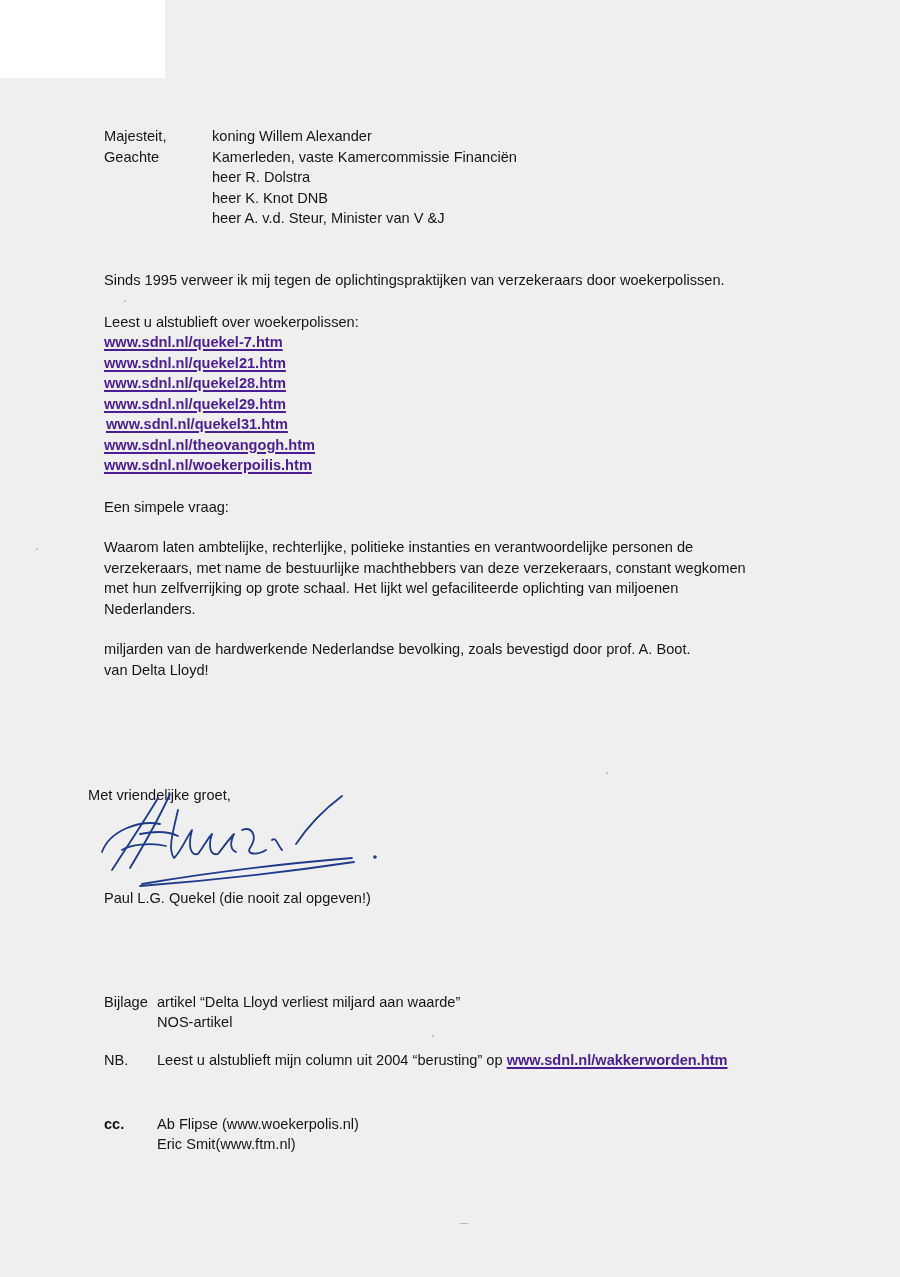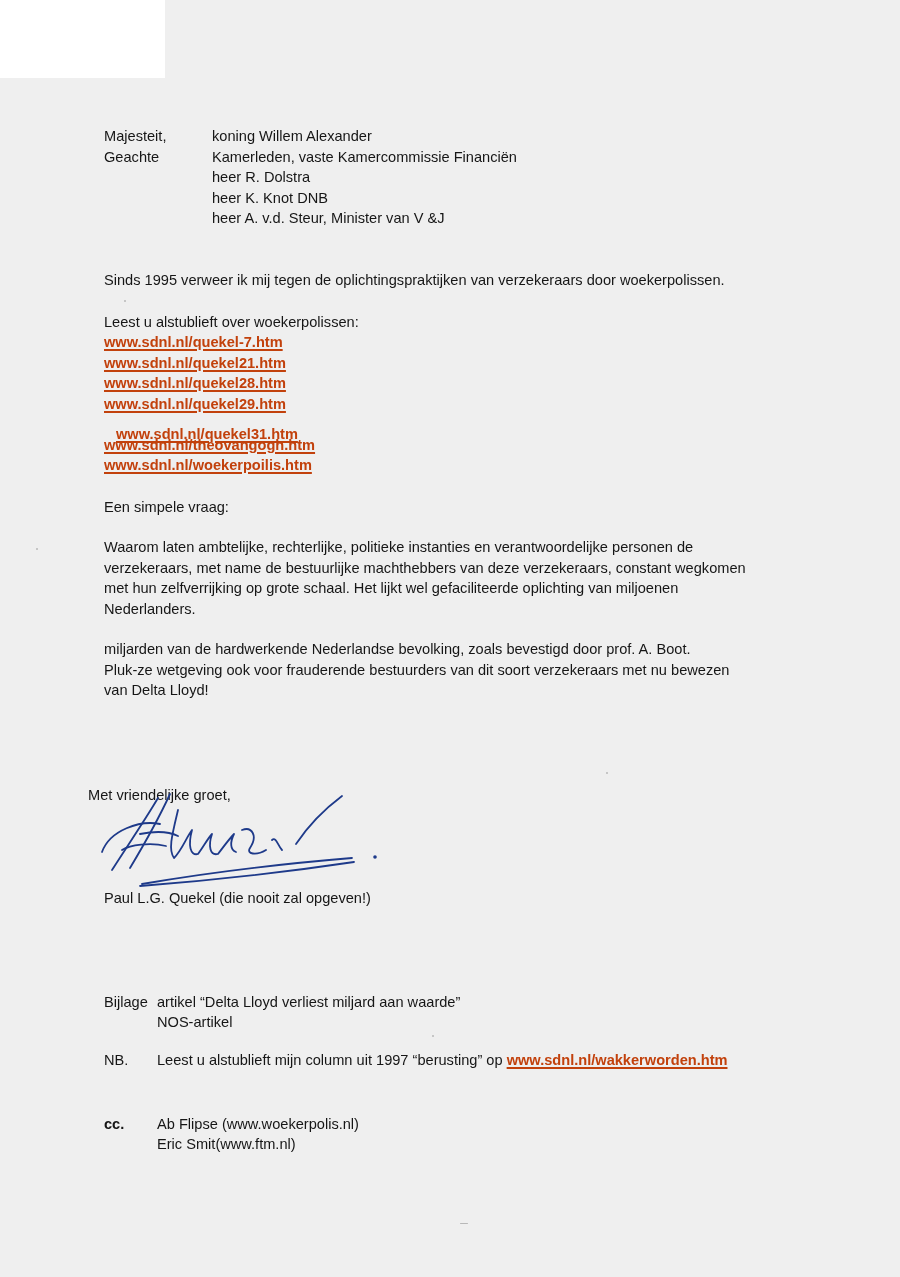--- a/index.html
+++ b/index.html
@@ -10,21 +10,21 @@
     color: #161616;
     font-size: 14.6px;
   }
   .scan-edge {
     position: absolute; left: 0; top: 0; width: 165px; height: 78px;
     background: #ffffff;
   }
   .abs { position: absolute; }
   .line { position: absolute; white-space: nowrap; line-height: 20.5px; }
   .link {
-    color: #c2410c; font-weight: bold; text-decoration: underline;
+    color: #4c1d95; font-weight: bold; text-decoration: underline;
     text-decoration-thickness: 1.5px; text-underline-offset: 2px;
   }
   .para p { margin: 0; white-space: nowrap; line-height: 20.6px; }
   .sig { position: absolute; left: 100px; top: 790px; }
   .speck { position: absolute; width: 2px; height: 2px; background: #b8b8b8; border-radius: 1px; }
 </style>
 </head>
 <body>
 
 <div class="scan-edge"></div>
@@ -41,37 +41,36 @@
 
 <div class="line" style="left:104px; top:270px;">Sinds 1995 verweer ik mij tegen de oplichtingspraktijken van verzekeraars door woekerpolissen.</div>
 
 <div class="line" style="left:104px; top:312px;">Leest u alstublieft over woekerpolissen:</div>
 
 <div>
   <a class="line link" style="left:104px; top:332px;">www.sdnl.nl/quekel-7.htm</a>
   <a class="line link" style="left:104px; top:353px;">www.sdnl.nl/quekel21.htm</a>
   <a class="line link" style="left:104px; top:373px;">www.sdnl.nl/quekel28.htm</a>
   <a class="line link" style="left:104px; top:394px;">www.sdnl.nl/quekel29.htm</a>
-  <a class="line link" style="left:116px; top:414px;margin-top:10px;">www.sdnl.nl/quekel31.htm</a>
+  <a class="line link" style="left:106px; top:414px;">www.sdnl.nl/quekel31.htm</a>
   <a class="line link" style="left:104px; top:435px;">www.sdnl.nl/theovangogh.htm</a>
   <a class="line link" style="left:104px; top:455px;">www.sdnl.nl/woekerpoilis.htm</a>
 </div>
 
 <div class="line" style="left:104px; top:497px;">Een simpele vraag:</div>
 
 <div class="abs para" style="left:104px; top:537px;">
   <p>Waarom laten ambtelijke, rechterlijke, politieke instanties en verantwoordelijke personen de</p>
   <p>verzekeraars, met name de bestuurlijke machthebbers van deze verzekeraars, constant wegkomen</p>
   <p>met hun zelfverrijking op grote schaal. Het lijkt wel gefaciliteerde oplichting van miljoenen</p>
   <p>Nederlanders.</p>
 </div>
 
 <div class="abs para" style="left:104px; top:639px;">
   <p>miljarden van de hardwerkende Nederlandse bevolking, zoals bevestigd door prof. A. Boot.</p>
-  <p>Pluk-ze wetgeving ook voor frauderende bestuurders van dit soort verzekeraars met nu bewezen</p>
   <p>van Delta Lloyd!</p>
 </div>
 
 <div class="line" style="left:88px; top:785px;">Met vriendelijke groet,</div>
 
 <svg class="sig" width="300" height="110" viewBox="0 0 300 110">
   <g fill="none" stroke="#1e3a8a" stroke-width="1.8" stroke-linecap="round" stroke-linejoin="round">
     <path d="M2 62 C 10 40, 40 30, 60 34"></path>
     <path d="M22 60 C 30 55, 50 52, 66 56"></path>
     <path d="M58 8 C 45 30, 28 55, 12 80"></path>
@@ -91,21 +90,21 @@
 
 <div>
   <div class="line" style="left:104px; top:992px;">Bijlage</div>
   <div class="line" style="left:157px; top:992px;">artikel “Delta Lloyd verliest miljard aan waarde”</div>
   <div class="line" style="left:157px; top:1012px;">NOS-artikel</div>
 </div>
 
 <div>
   <div class="line" style="left:104px; top:1050px;">NB.</div>
   <div class="line" style="left:157px; top:1050px;">
-    <span>Leest u alstublieft mijn column uit 1997 “berusting” op </span><a class="link">www.sdnl.nl/wakkerworden.htm</a>
+    <span>Leest u alstublieft mijn column uit 2004 “berusting” op </span><a class="link">www.sdnl.nl/wakkerworden.htm</a>
   </div>
 </div>
 
 <div>
   <div class="line" style="left:104px; top:1114px;font-weight:bold;">cc.</div>
   <div class="line" style="left:157px; top:1114px;">Ab Flipse (www.woekerpolis.nl)</div>
   <div class="line" style="left:157px; top:1134px;">Eric Smit(www.ftm.nl)</div>
 </div>
 
 <div class="speck" style="left:124px; top:300px;"></div>

